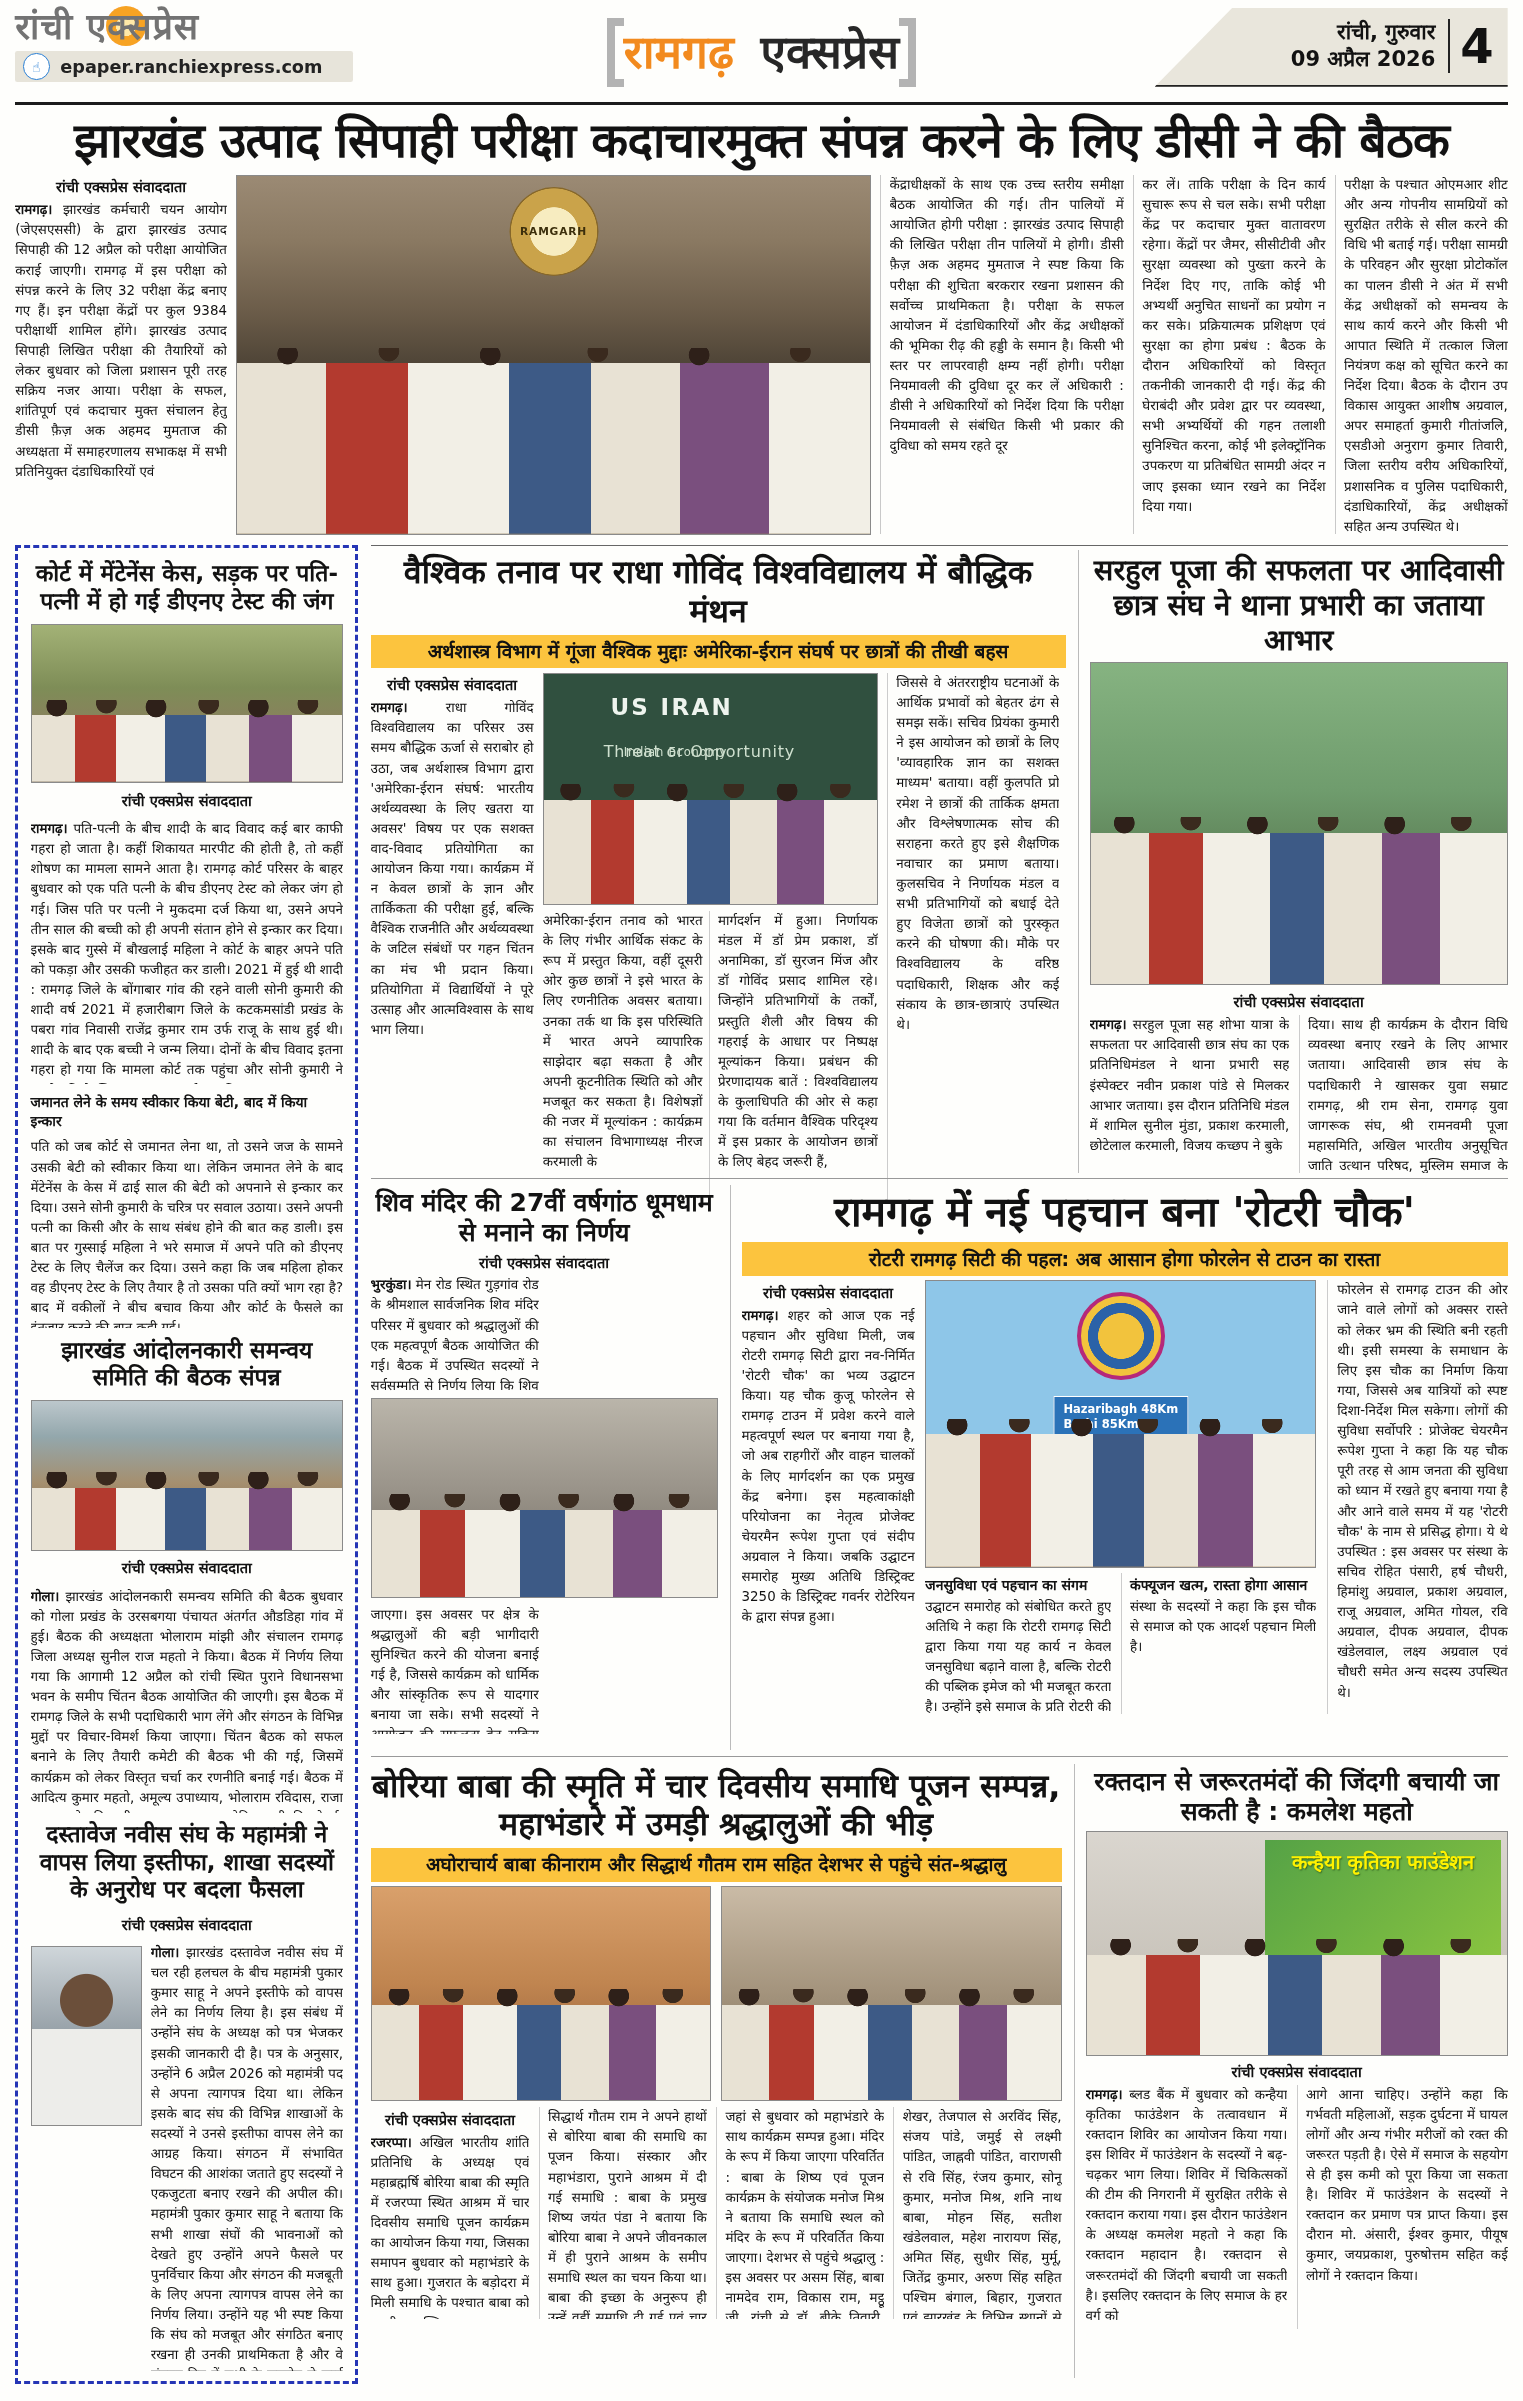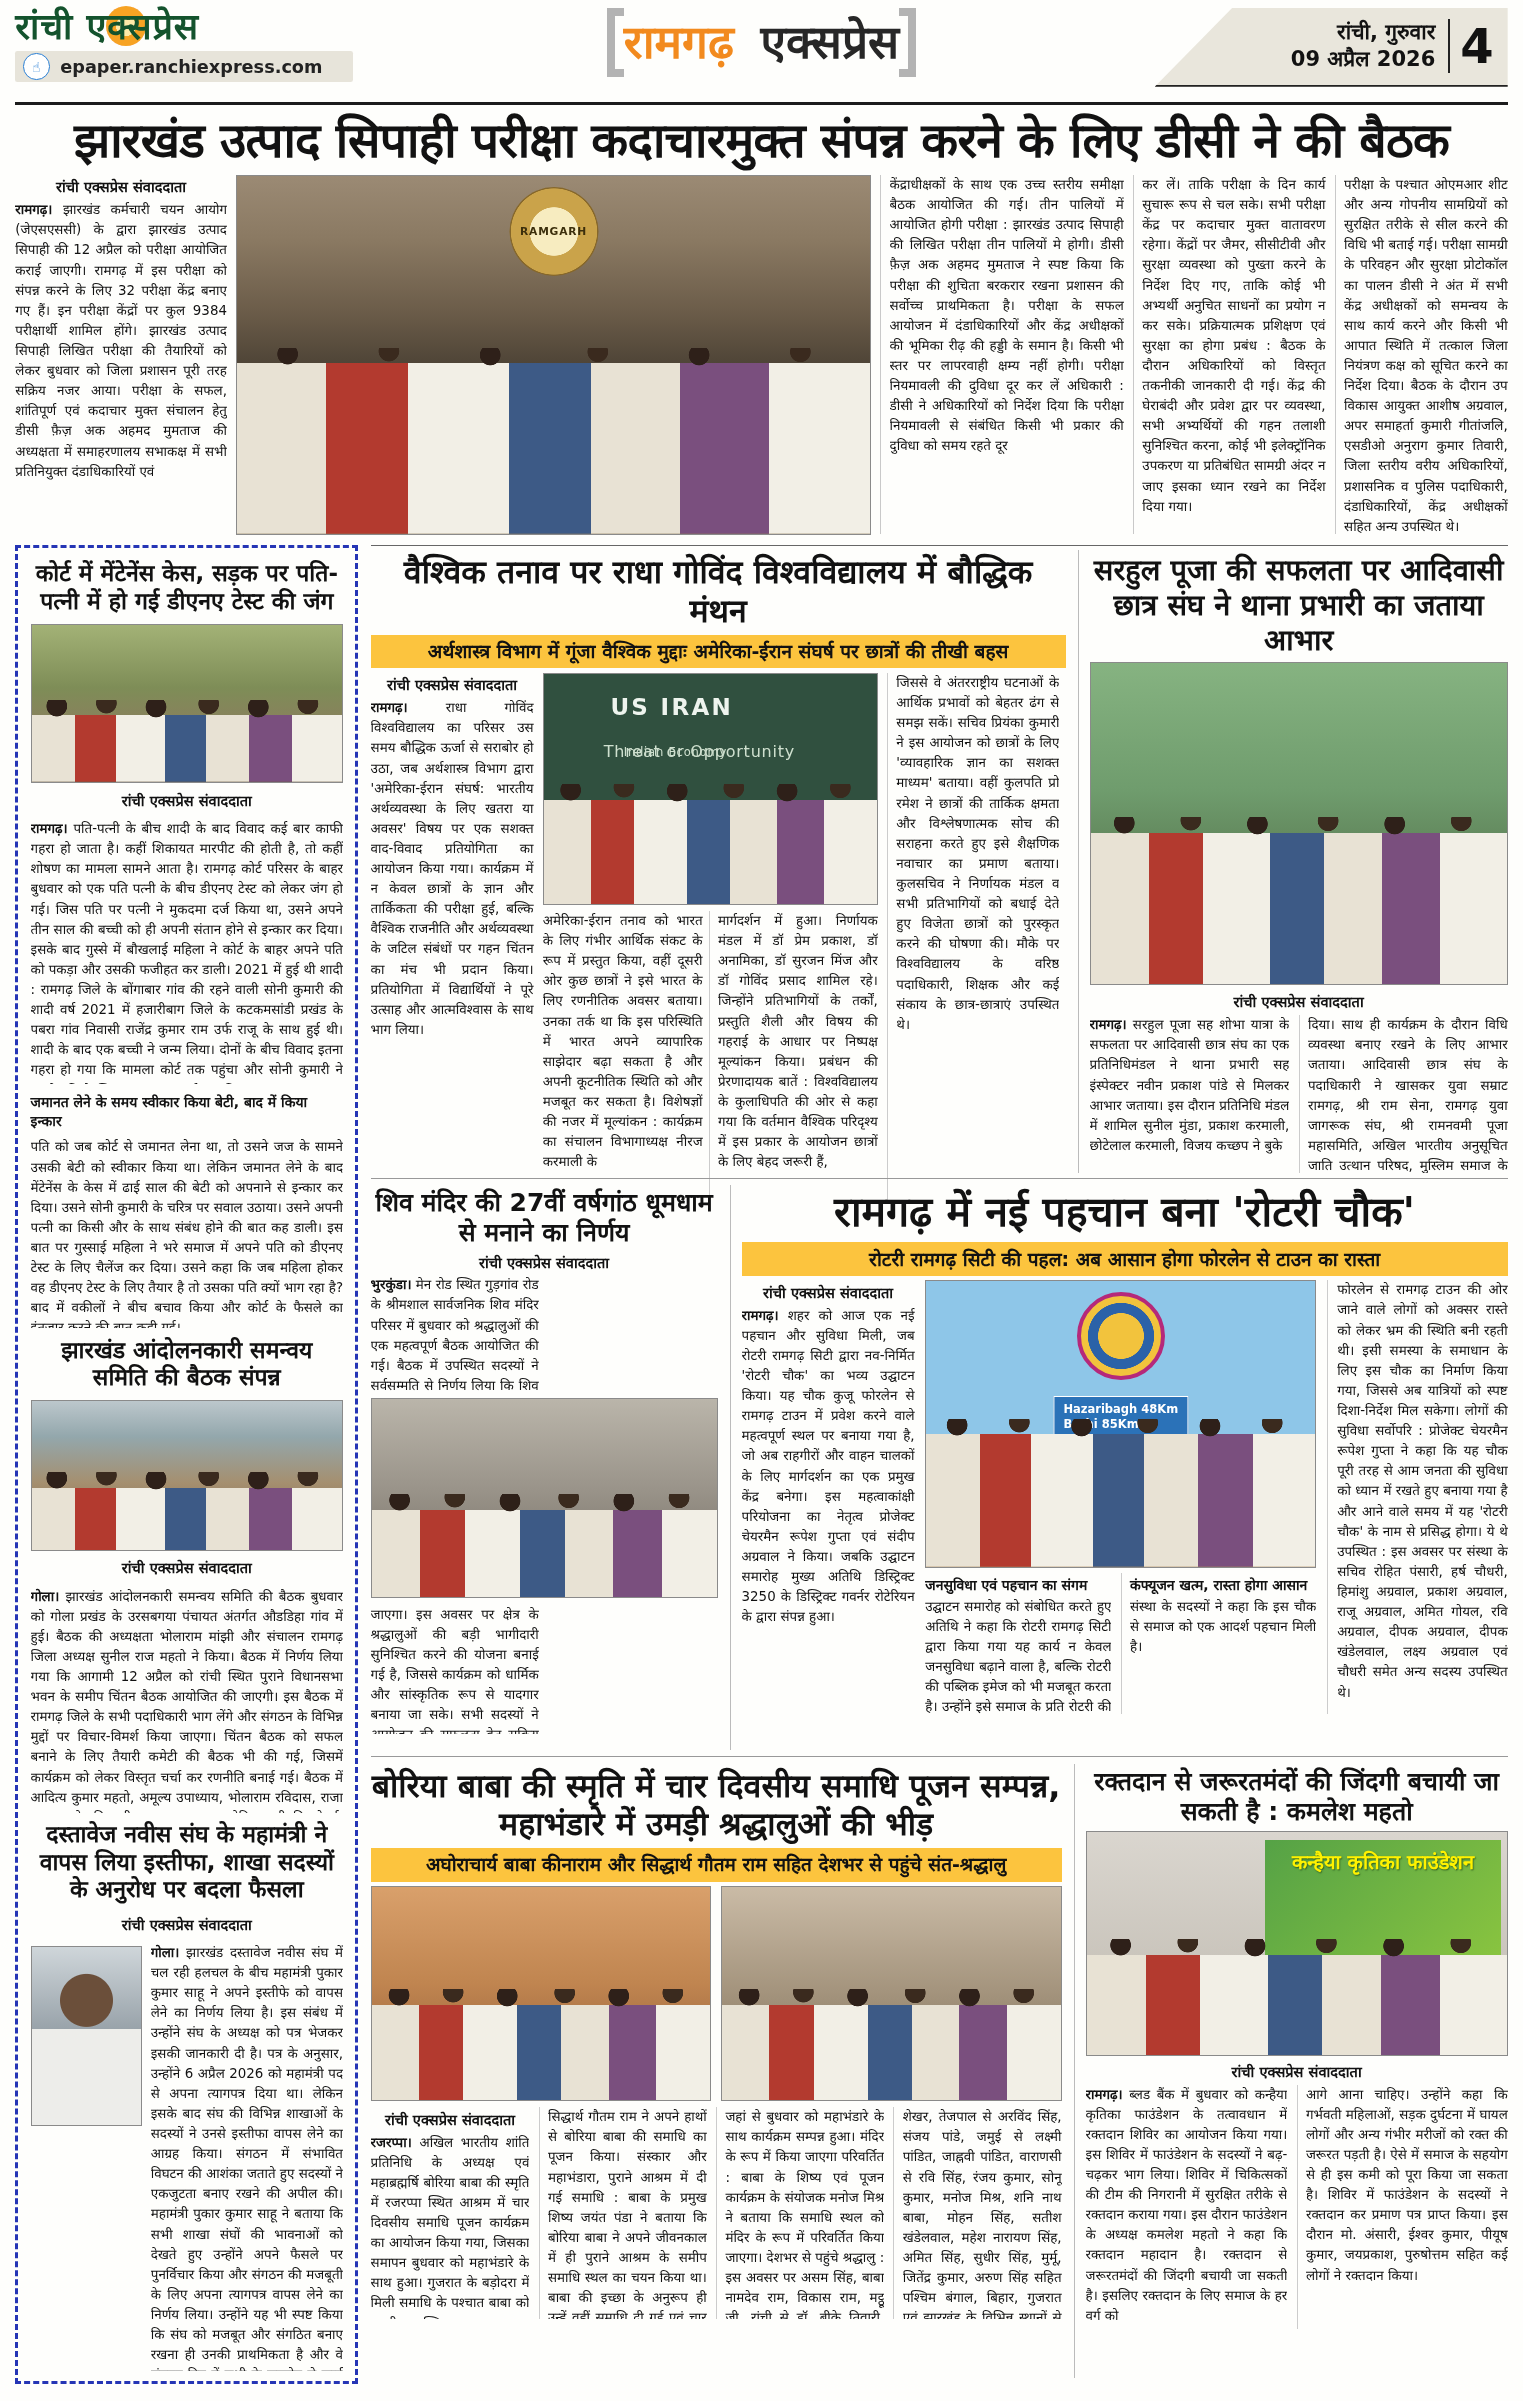--- a/index.html
+++ b/index.html
@@ -7,27 +7,27 @@
         padding:7.7px 15.3px;box-sizing:border-box;color:#121212;
         font-family:"DejaVu Sans","Liberation Sans",sans-serif;overflow:hidden;}
 
   
   .hdr{display:flex;justify-content:space-between;align-items:flex-start;height:94px;
        border-bottom:3.1px solid #1c1c1c;position:relative;}
   .hdr-left{width:361px;position:relative;padding-top:1.5px;}
   .logo-wrap{position:relative;display:inline-block;}
   .sun{position:absolute;left:91px;top:-3.1px;width:40px;height:40px;border-radius:50%;
        background:radial-gradient(circle,#ffe9a8 0 35%,#f7a323 36% 70%,#f07e12 71%);z-index:0;}
-  .logo-text{position:relative;z-index:1;font-size:36px;font-weight:bold;color:#14532d;line-height:1;letter-spacing:0.8px;}
+  .logo-text{position:relative;z-index:1;font-size:36px;font-weight:bold;color:#737373;line-height:1;letter-spacing:0.8px;}
   .epaper-bar{margin-top:6.1px;width:338px;height:31px;background:#e7e4da;border-radius:2.3px;
        display:flex;align-items:center;gap:10.7px;padding:0 7.7px;box-sizing:border-box;}
   .touch-icon{width:24.6px;height:24.6px;border-radius:50%;background:#fff;border:1.5px solid #2a7fd4;
        color:#2a7fd4;display:flex;align-items:center;justify-content:center;font-size:14px;}
   .epaper-url{font-weight:bold;font-size:17.7px;color:#222;}
-  .masthead{display:flex;align-items:center;margin-top:0;}
+  .masthead{display:flex;align-items:center;margin-top:10px;}
   .bracket{width:17px;height:69px;border:8.4px solid #b3b3b3;box-sizing:border-box;}
   .bracket.l{border-right:none;}
   .bracket.r{border-left:none;}
   .mast-t{font-size:46px;font-weight:bold;line-height:1;}
   .mast-1{color:#f28a1e;}
   .mast-2{color:#272727;margin-left:10.7px;}
   .hdr-right{width:361px;height:99px;position:relative;}
   .date-panel{position:absolute;right:0;top:0;width:353px;height:77px;background:#e9e6dc;
        clip-path:polygon(22% 0,100% 0,100% 100%,0 100%);
        display:flex;align-items:center;justify-content:flex-end;border-bottom:2.3px double #222;}

